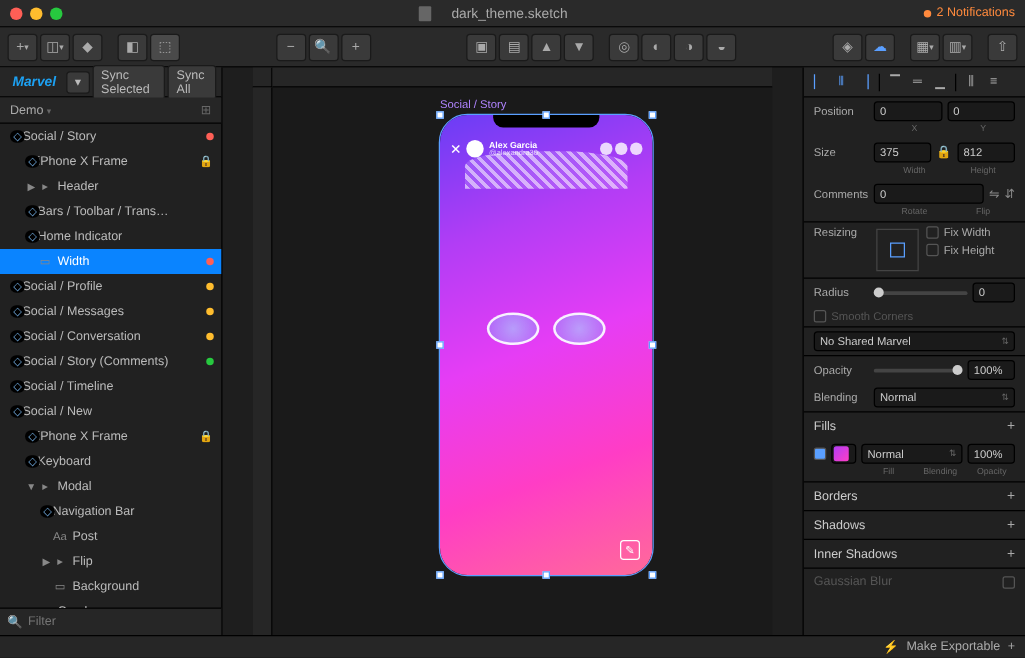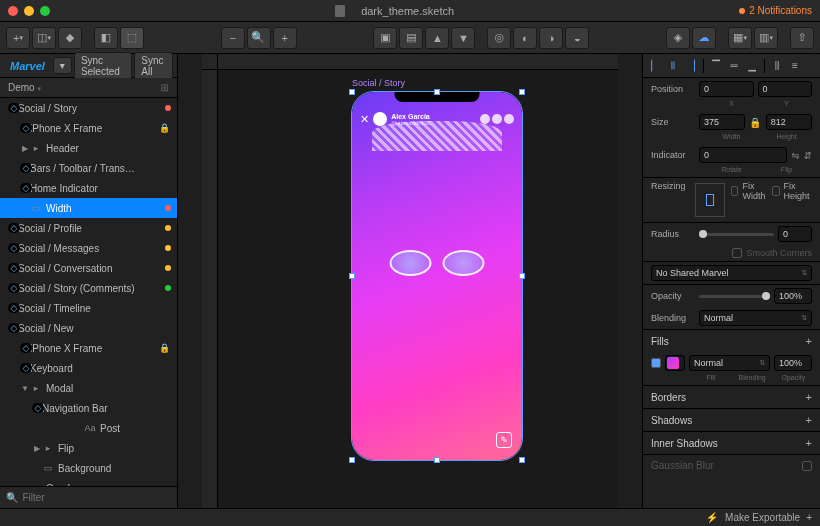--- a/index.html
+++ b/index.html
@@ -32,21 +32,21 @@
 .marvel { color: #1da1f2; font-size: 11px; font-style: italic; font-weight: bold; padding: 0 6px; }
 .top-btn { font-size: 10px; padding: 2px 6px; background: #3a3a3a; border-radius: 3px; color: #bbb; cursor: pointer; border: 1px solid #1a1a1a; }
 .page-sel { padding: 4px 8px; font-size: 10px; color: #aaa; background: #262626; border-bottom: 1px solid #000; display: flex; justify-content: space-between; align-items: center; }
 .layer-tree { flex: 1; overflow: auto; }
 .layer { display: flex; align-items: center; height: 20px; padding-right: 6px; font-size: 10px; color: #bbb; cursor: pointer; position: relative; }
 .layer.sel { background: #0a84ff; color: #fff; }
 .layer .chev { width: 10px; text-align: center; color: #888; font-size: 8px; }
 .layer .ico { width: 12px; text-align: center; margin-right: 4px; color: #6fa8dc; font-size: 9px; }
 .layer .ico.artboard { color: #6fa8dc; }
 .layer .ico.folder { color: #888; }
-.layer .ico.text { color: #888; margin-left: 42px; }
+.layer .ico.text { color: #888; }
 .layer .ico.shape { color: #888; }
 .layer .lbl { flex: 1; white-space: nowrap; overflow: hidden; text-overflow: ellipsis; }
 .layer .badge { width: 6px; height: 6px; border-radius: 50%; margin-left: 3px; }
 .layer .lock { color: #666; font-size: 9px; margin-left: 3px; }
 .ind1 { padding-left: 8px; } .ind2 { padding-left: 20px; } .ind3 { padding-left: 32px; }
 .left-search { height: 22px; border-top: 1px solid #000; display: flex; align-items: center; padding: 0 6px; gap: 4px; background: #262626; }
 .left-search input { flex: 1; background: transparent; border: none; color: #888; font-size: 10px; outline: none; }
 
 
 .canvas { flex: 1; background: #1a1a1a; position: relative; overflow: hidden; }
@@ -374,40 +374,40 @@
           <span>812</span>
         </div>
     </div>
     <div class="r-sub">
         <span></span>
         <span>Width</span>
         <span>Height</span>
       </div>
 
     <div class="r-row">
-      <span class="lbl">Indicator</span>
+      <span class="lbl">Comments</span>
       <div class="r-field">
           <span>0</span>
         </div>
       <span class="ibtn" style="color:#888">⇋</span>
       <span class="ibtn" style="color:#888">⇵</span>
     </div>
     <div class="r-sub">
         <span></span>
         <span>Rotate</span>
         <span>Flip</span>
       </div>
 
     <div style="border-top:1px solid #000"></div>
     <div class="r-row" style="align-items:flex-start">
       <span class="lbl">Resizing</span>
       <div class="resize-box">
           <div class="inner"></div>
         </div>
-      <div style="display:flex;flex-direction:row;gap:4px;flex:1">
+      <div style="display:flex;flex-direction:column;gap:4px;flex:1">
         <div style="display:flex;align-items:center;gap:4px">
             <span class="chk"></span>
             <span class="lbl2">Fix Width</span>
           </div>
         <div style="display:flex;align-items:center;gap:4px">
             <span class="chk"></span>
             <span class="lbl2">Fix Height</span>
           </div>
       </div>
     </div>
@@ -415,21 +415,21 @@
     <div style="border-top:1px solid #000"></div>
     <div class="r-row">
       <span class="lbl">Radius</span>
       <div class="slider">
           <div class="thumb" style="left:0"></div>
         </div>
       <div class="r-field" style="flex:0 0 34px">
           <span>0</span>
         </div>
     </div>
-    <div class="r-row" style="justify-content:flex-end;color:#555">
+    <div class="r-row" style="justify-content:flex-start;color:#555">
       <span class="chk"></span>
       <span class="lbl2">Smooth Corners</span>
     </div>
 
     <div style="border-top:1px solid #000"></div>
     <div class="r-row">
       <div class="r-field" style="flex:1">
           <span>No Shared Marvel</span>
           <span class="sub">⇅</span>
         </div>

